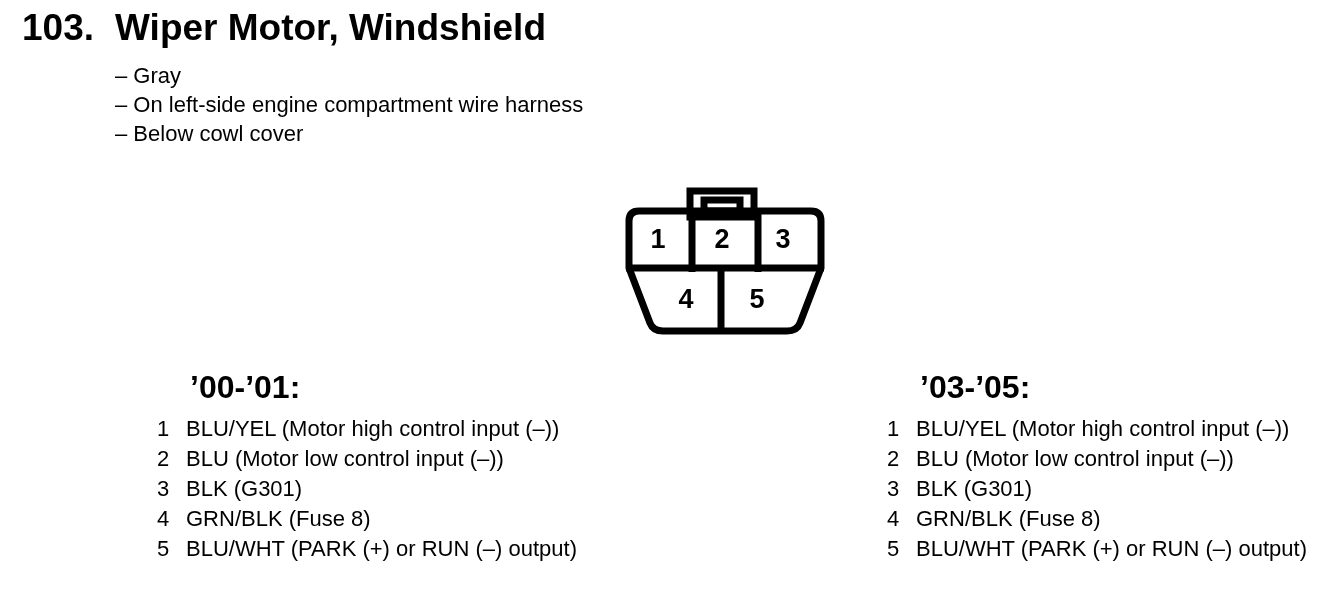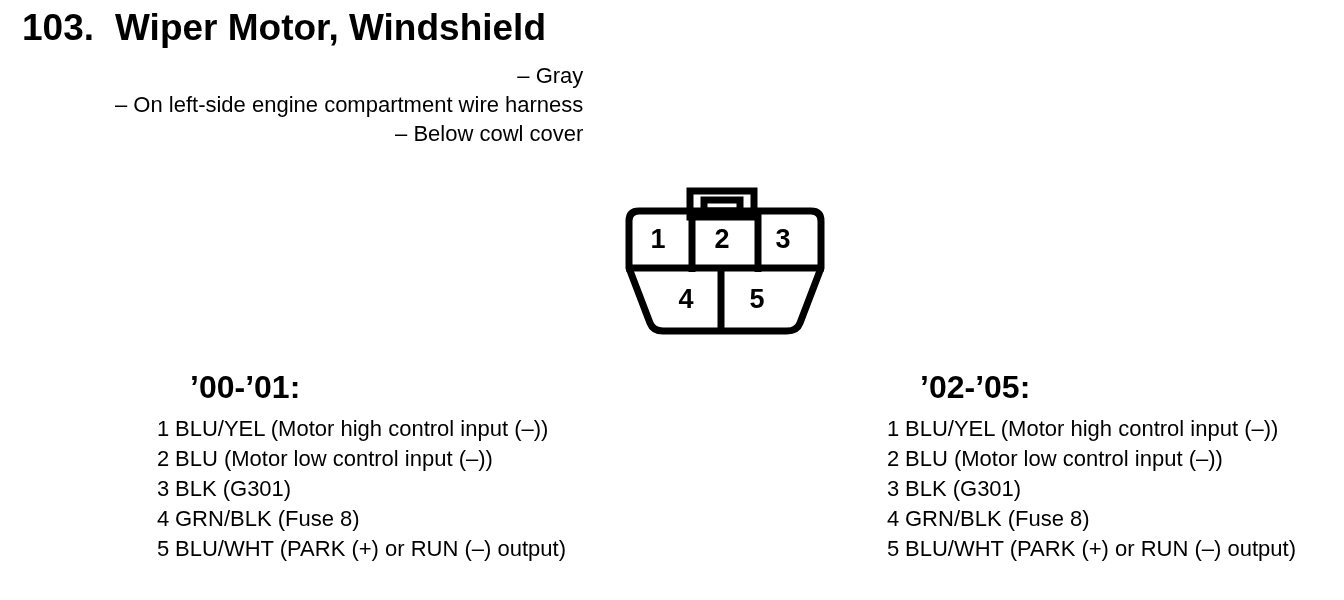--- a/index.html
+++ b/index.html
@@ -36,21 +36,20 @@
     width: 93px;
   }
   
   .notes {
     position: absolute;
     left: 115px;
     top: 61px;
     font-size: 22px;
     line-height: 29px;
     white-space: nowrap;
-    text-align: right;
   }
   
   .connector-svg {
     position: absolute;
     left: 600px;
     top: 180px;
     width: 250px;
     height: 170px;
   }
   .connector-svg .stroke {
@@ -92,21 +91,21 @@
   .pin-list.left  { left: 157px; }
   .pin-list.right { left: 887px; }
   .pin-row { display: flex; }
   .pin-num {
     display: inline-block;
     width: 13px;
     text-align: left;
     flex: 0 0 auto;
   }
   .pin-desc {
-    margin-left: 5px;
+    margin-left: 16px;
   }
 </style>
 </head>
 <body>
 
 <div class="page">
 
   <div class="title-row">
     <span class="title-num">103.</span><span class="title-text">Wiper Motor, Windshield</span>
   </div>
@@ -154,21 +153,21 @@
     <div class="pin-row">
       <span class="pin-num">4</span>
       <span class="pin-desc">GRN/BLK (Fuse 8)</span>
     </div>
     <div class="pin-row">
       <span class="pin-num">5</span>
       <span class="pin-desc">BLU/WHT (PARK (+) or RUN (–) output)</span>
     </div>
   </div>
 
-  <h2 class="year-heading right">’02-’05:</h2>
+  <h2 class="year-heading right">’03-’05:</h2>
   <div class="pin-list right">
     <div class="pin-row">
       <span class="pin-num">1</span>
       <span class="pin-desc">BLU/YEL (Motor high control input (–))</span>
     </div>
     <div class="pin-row">
       <span class="pin-num">2</span>
       <span class="pin-desc">BLU (Motor low control input (–))</span>
     </div>
     <div class="pin-row">

